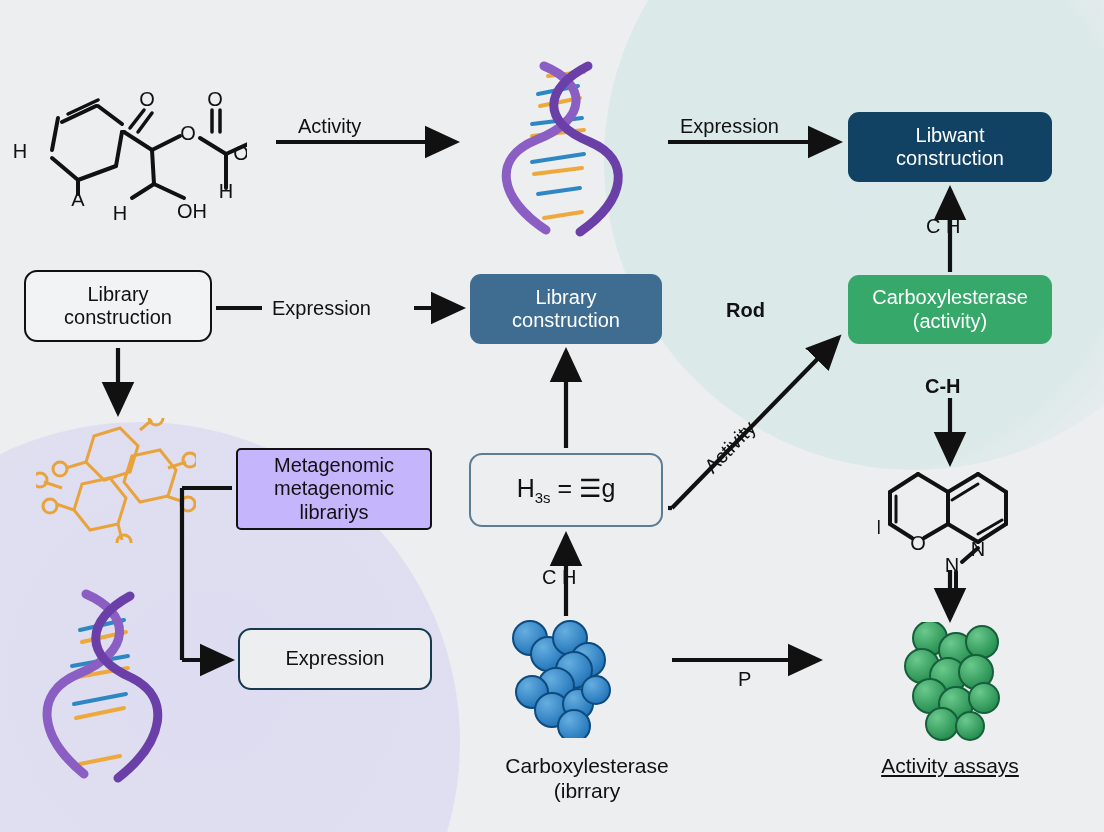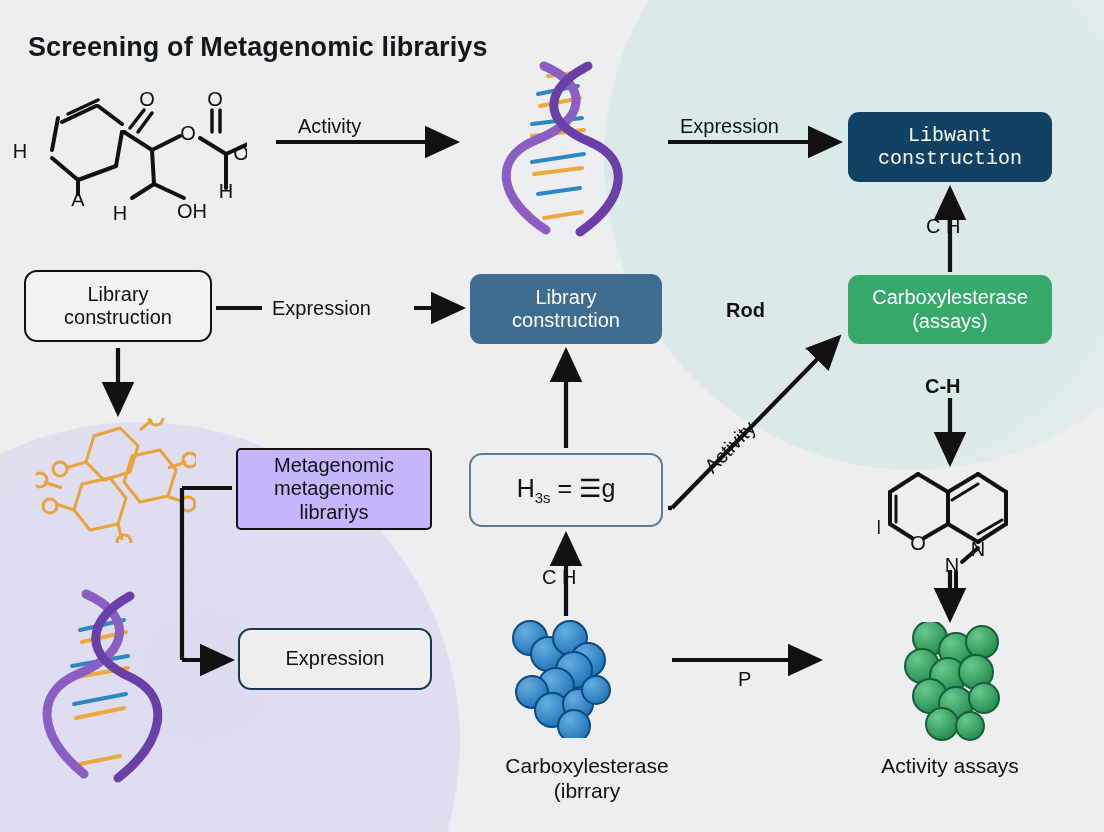--- a/index.html
+++ b/index.html
@@ -59,21 +59,21 @@
     font-size:25px;color:#111;justify-content:center;
   }
   #box-lib-blue{
     left:470px;top:274px;width:192px;height:70px;
     border-radius:11px;background:#3f6d92;
     font-size:20px;color:#fff;
   }
   #box-libwant{
     left:848px;top:112px;width:204px;height:70px;
     border-radius:11px;background:#114263;
-    font-size:20px;color:#fff;font-family:Liberation Mono, monospace;
+    font-size:20px;color:#fff;
   }
   #box-carbox{
     left:848px;top:275px;width:204px;height:69px;
     border-radius:11px;background:#35a86a;
     font-size:20px;color:#fff;
   }
   
   #arrows{position:absolute;left:0;top:0;width:1104px;height:832px;pointer-events:none;}
   
   .gfx{position:absolute;}
@@ -83,21 +83,20 @@
   }
 </style>
 </head>
 <body>
 
 <div id="canvas">
 
   <div class="blob" id="blob-teal"></div>
   <div class="blob" id="blob-lav"></div>
 
-  <div id="title">Screening of Metagenomic librariys</div>
 
   <svg class="gfx" id="mol-left" style="left:12px;top:88px;" width="235" height="135" viewBox="0 0 235 135">
     <g stroke="#111" stroke-width="4" fill="none" stroke-linecap="round">
 
       <path d="M40 62 L46 30"></path>
       <path d="M50 34 L84 18"></path>
       <path d="M56 26 L86 12" stroke-width="3.5"></path>
       <path d="M86 18 L110 36"></path>
       <path d="M110 44 L104 78"></path>
       <path d="M104 78 L66 92"></path>
@@ -312,21 +311,21 @@
   <div class="box" id="box-libwant">
     <span>
       <span>Libwant</span><br>
       <span>construction</span>
     </span>
   </div>
 
   <div class="box" id="box-carbox">
     <span>
       <span>Carboxylesterase</span><br>
-      <span>(assays)</span>
+      <span>(activity)</span>
     </span>
   </div>
 
   <svg id="arrows">
     <defs>
       <marker id="ah" markerWidth="9" markerHeight="9" refX="7.2" refY="4.5" orient="auto">
         <path d="M0,0.6 L8.4,4.5 L0,8.4 z" fill="#111"></path>
       </marker>
     </defs>
     <g stroke="#111" stroke-width="4.2" fill="none" marker-end="url(#ah)">
@@ -358,15 +357,15 @@
   <div class="lbl" style="left:542px;top:566px;">C H</div>
   <div class="lbl" style="left:926px;top:215px;">C H</div>
   <div class="lbl" style="left:925px;top:375px;font-weight:bold;">C-H</div>
   <div class="lbl" style="left:738px;top:668px;">P</div>
   <div class="rot-lbl" style="left:700px;top:462px;transform:rotate(-46deg);">Activity</div>
 
   <div class="cap" style="left:432px;top:754px;width:310px;">
     <span>Carboxylesterase</span><br>
     <span>(ibrrary</span>
   </div>
-  <div class="cap" style="left:840px;top:754px;width:220px;">Activity assays</div>
+  <div class="cap" style="left:840px;top:754px;width:220px;text-decoration:underline;">Activity assays</div>
 
 </div>
 
 </body></html>

